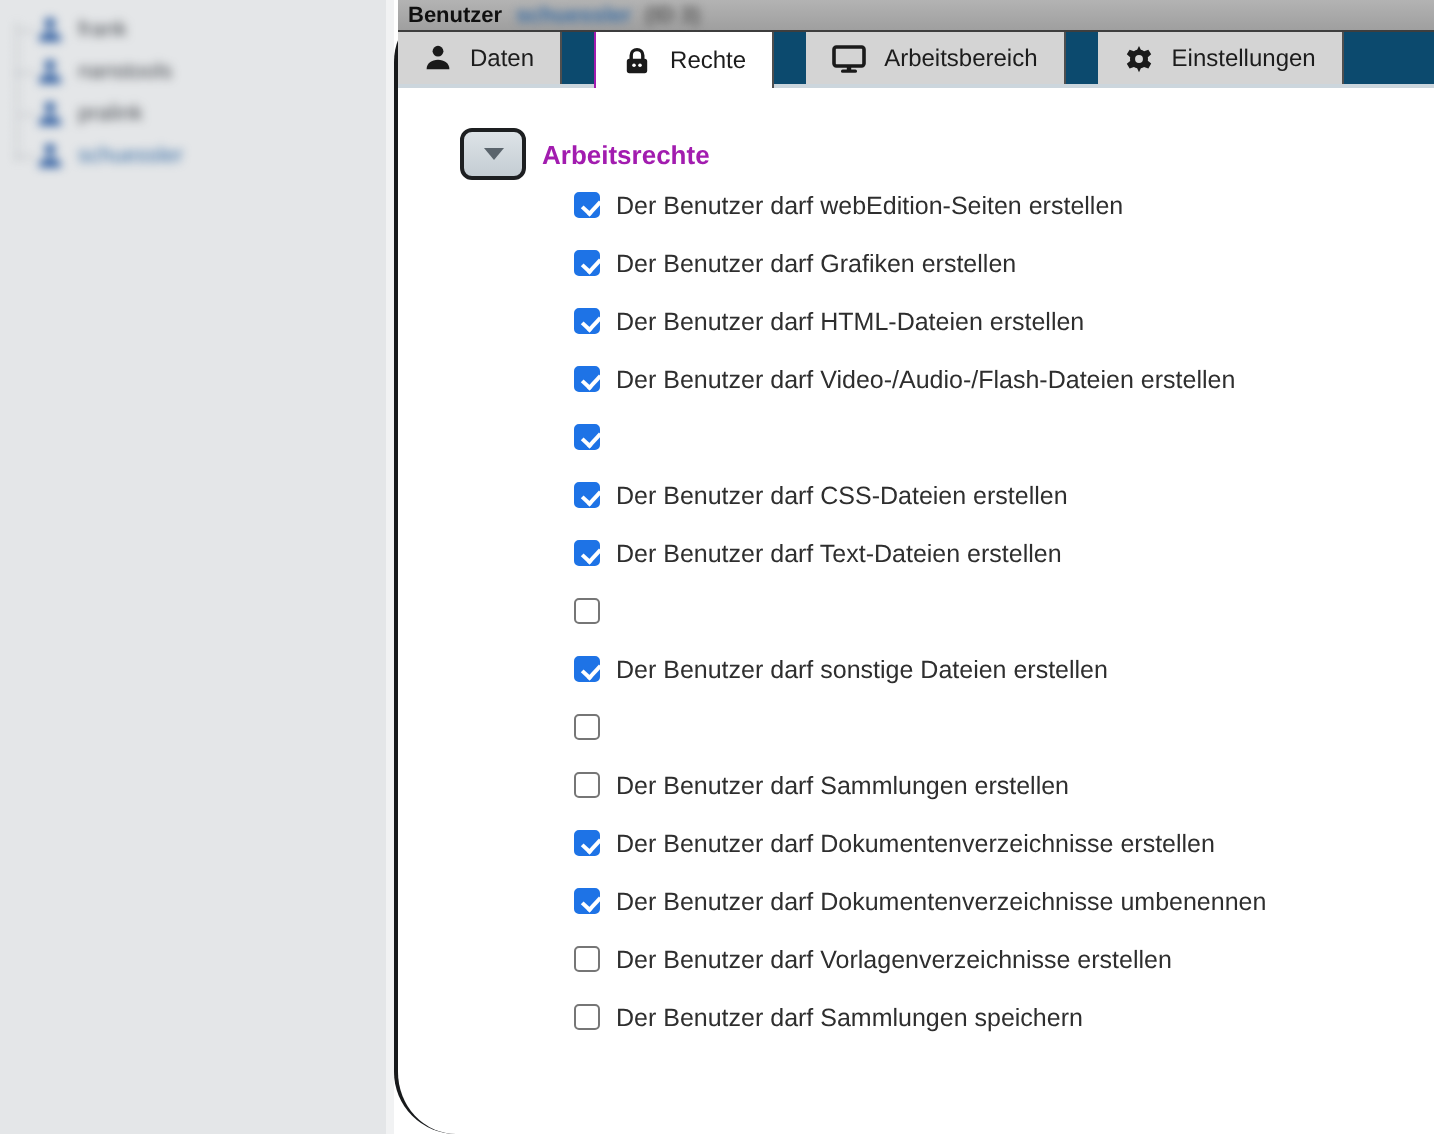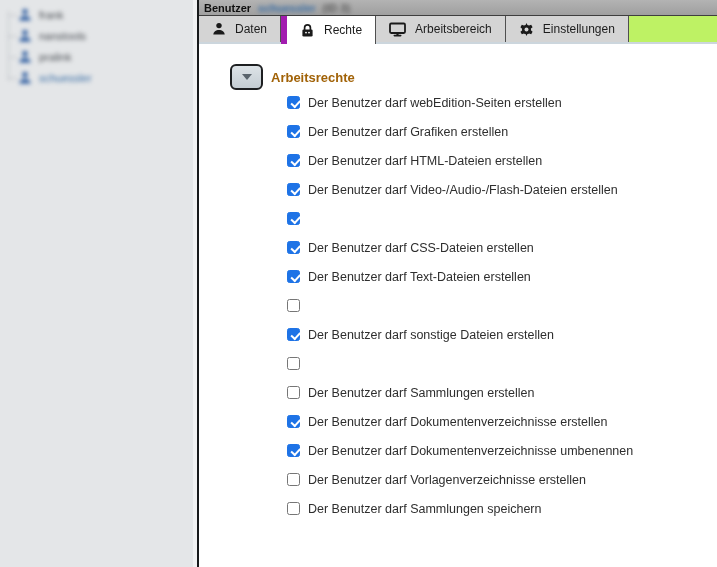--- a/index.html
+++ b/index.html
@@ -27,61 +27,61 @@
   .tree-rail{
     position:absolute;left:2px;top:8px;bottom:8px;width:0;
     border-left:1px dotted #9aa0a6;
   }
   .user-icon{width:14px;height:14px;margin-right:7px;flex:0 0 auto;}
   .tree-name{font-size:11px;color:#4b4f55;}
   .tree-item.selected .tree-name{color:#3a6ea5;}
   
   .main{
     position:absolute;left:197px;top:0;width:520px;height:567px;
-    box-sizing:border-box;border-left:2px solid #17191b;background:#fff;
+    box-sizing:border-box;border-left:2px solid #17191b;background:#fff;border-radius:31px;
   }
   .titlebar{
     height:15px;background:linear-gradient(#b3b3b3,#9f9f9f);
     border-bottom:1px solid #3e3e3e;
     display:flex;align-items:center;padding-left:5px;gap:7px;
     font-size:11px;font-weight:bold;color:#101010;
   }
   .title-user{color:#3a6ea5;filter:blur(2px);}
   .title-id{color:#5a5a5a;filter:blur(2px);font-weight:bold;}
   
   .tabbar{
-    height:26px;background:#bef264;display:flex;align-items:stretch;
-    border-bottom:2px solid #ccd6dd;position:relative;
+    height:26px;background:#0c4a6e;display:flex;align-items:stretch;
+    border-bottom:2px solid #ccd6dd;position:relative;gap:16px;
   }
   .tab{
     display:flex;align-items:center;gap:9px;padding:0 13px;
     background:#d4d4d4;border-right:1px solid #4f4f4f;
     font-size:12px;color:#1c1c1c;cursor:default;position:relative;
   }
   .tab .ticon{display:flex;align-items:center;}
   .tab.active{
     background:#fff;margin-bottom:-2px;z-index:2;
-    border-left:6px solid #a21caf;
+    border-left:1px solid #a21caf;
   }
   
   .content{background:#fff;}
   .section-head{
     display:flex;align-items:center;margin:20px 0 0 31px;gap:8px;
   }
   .collapse-btn{
     width:33px;height:26px;box-sizing:border-box;
     border:2px solid #1d1f21;border-radius:6px;
     background:linear-gradient(#dde3e7,#c4cdd3);
     display:flex;align-items:center;justify-content:center;cursor:pointer;
   }
   .tri-down{
     width:0;height:0;border-left:5px solid transparent;
     border-right:5px solid transparent;border-top:6px solid #5a646c;
   }
-  .section-title{font-size:13px;font-weight:bold;color:#a16207;}
+  .section-title{font-size:13px;font-weight:bold;color:#a21caf;}
   .rows{margin:6px 0 0 88px;}
   .row{display:flex;align-items:flex-start;height:29px;gap:8px;cursor:default;}
   .cb{
     width:13px;height:13px;box-sizing:border-box;border-radius:2.5px;
     flex:0 0 auto;position:relative;cursor:pointer;
   }
   .cb.unchecked{background:#fff;border:1px solid #767676;}
   .cb.checked{background:#1e73e6;border:1px solid #1e73e6;}
   .cb.checked::after{
     content:"";position:absolute;left:2.5px;top:3px;width:7px;height:3.5px;

